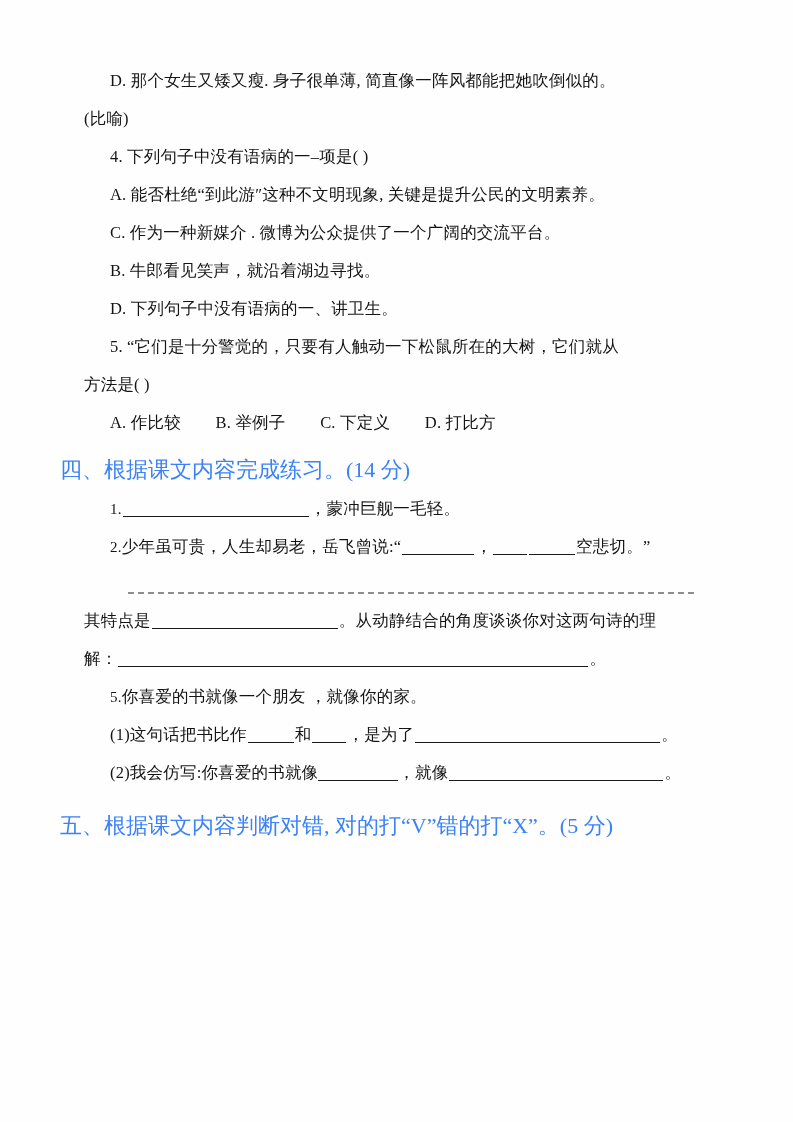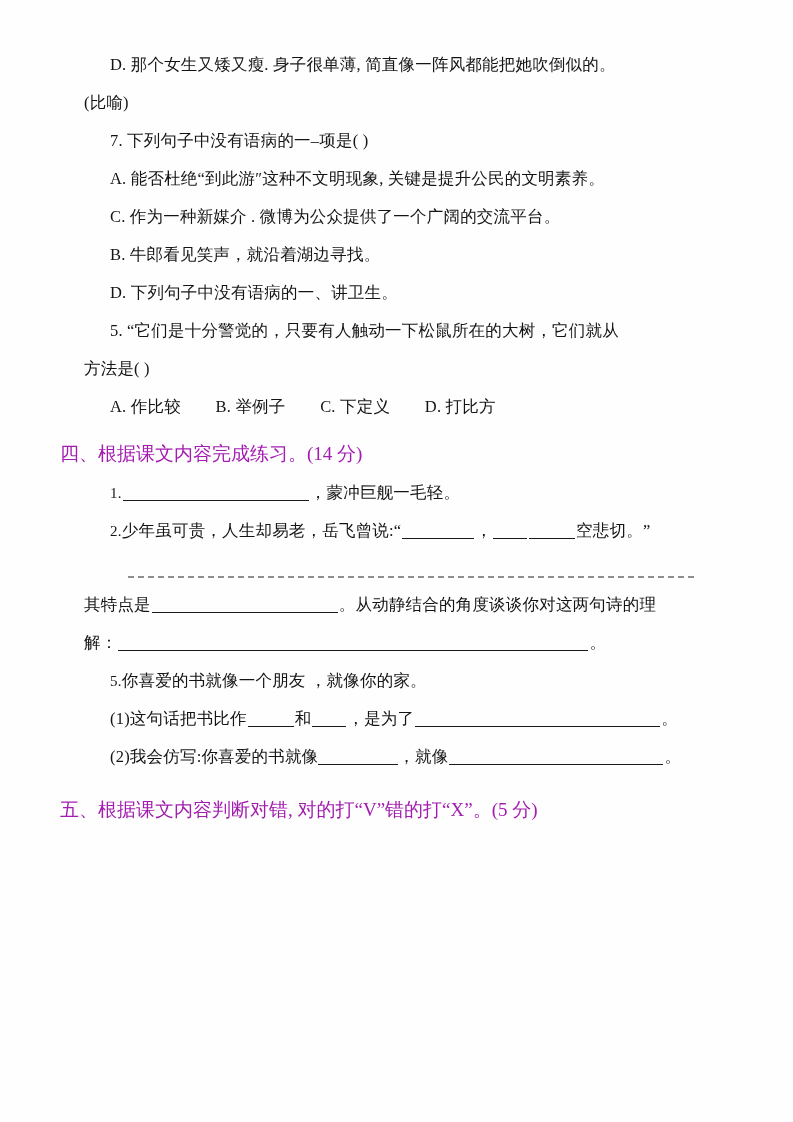--- a/index.html
+++ b/index.html
@@ -19,39 +19,39 @@
     position: absolute;
     left: 0;
     top: 0;
     width: 793px;
     height: 1122px;
     background: #fefefe;
   }
   .content {
     position: absolute;
     left: 84px;
-    top: 46px;
+    top: 62px;
     width: 620px;
   }
 
   
   .line {
     font-size: 16.5px;
     line-height: 38px;
     letter-spacing: 0.2px;
     white-space: nowrap;
     color: #141414;
   }
   .indent { padding-left: 26px; }
 
   .section-head {
-    font-size: 19px;
+    font-size: 22px;
     line-height: 40px;
     white-space: nowrap;
-    color: #a21caf;
+    color: #3b82f6;
   }
 
   .qnum {
     font-size: 15px;
     letter-spacing: 0.3px;
   }
 
   
   .blank {
     display: inline-block;
@@ -87,21 +87,21 @@
 </style>
 </head>
 <body>
 
 <div class="page">
   <div class="content">
 
     <div class="line indent">D. 那个女生又矮又瘦. 身子很单薄, 简直像一阵风都能把她吹倒似的。</div>
     <div class="line">(比喻)</div>
 
-    <div class="line indent">7. 下列句子中没有语病的一–项是(   )</div>
+    <div class="line indent">4. 下列句子中没有语病的一–项是(   )</div>
     <div class="line indent">A. 能否杜绝“到此游″这种不文明现象, 关键是提升公民的文明素养。</div>
     <div class="line indent">C. 作为一种新媒介 . 微博为公众提供了一个广阔的交流平台。</div>
     <div class="line indent">B. 牛郎看见笑声，就沿着湖边寻找。</div>
     <div class="line indent">D. 下列句子中没有语病的一、讲卫生。</div>
 
     <div class="line indent">5. “它们是十分警觉的，只要有人触动一下松鼠所在的大树，它们就从</div>
     <div class="line">方法是(      )</div>
     <div class="line indent">
       <span>A. 作比较</span>
       <span style="display:inline-block;width:26px"></span>

